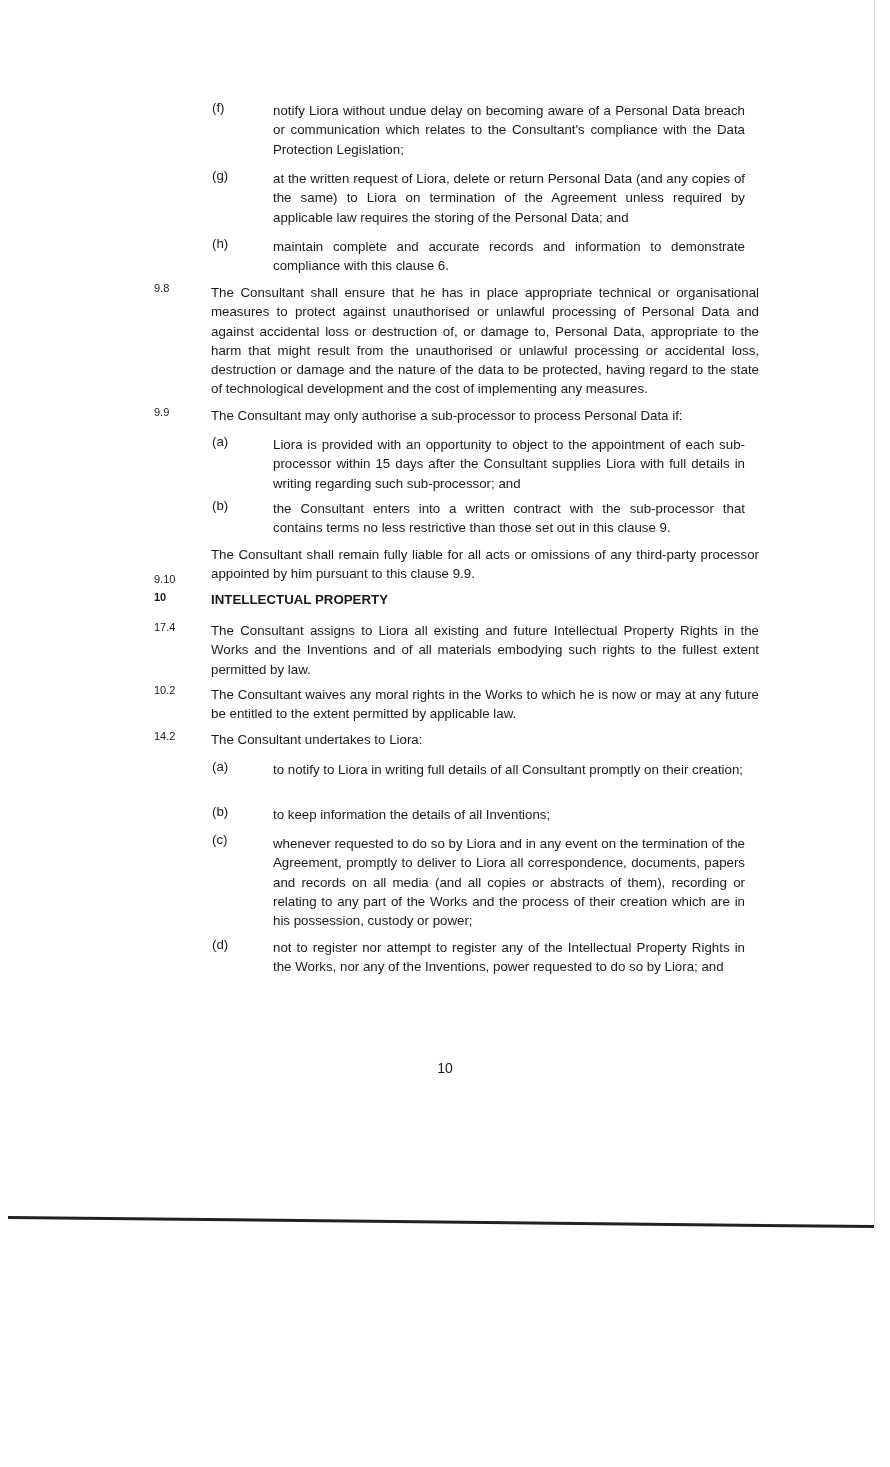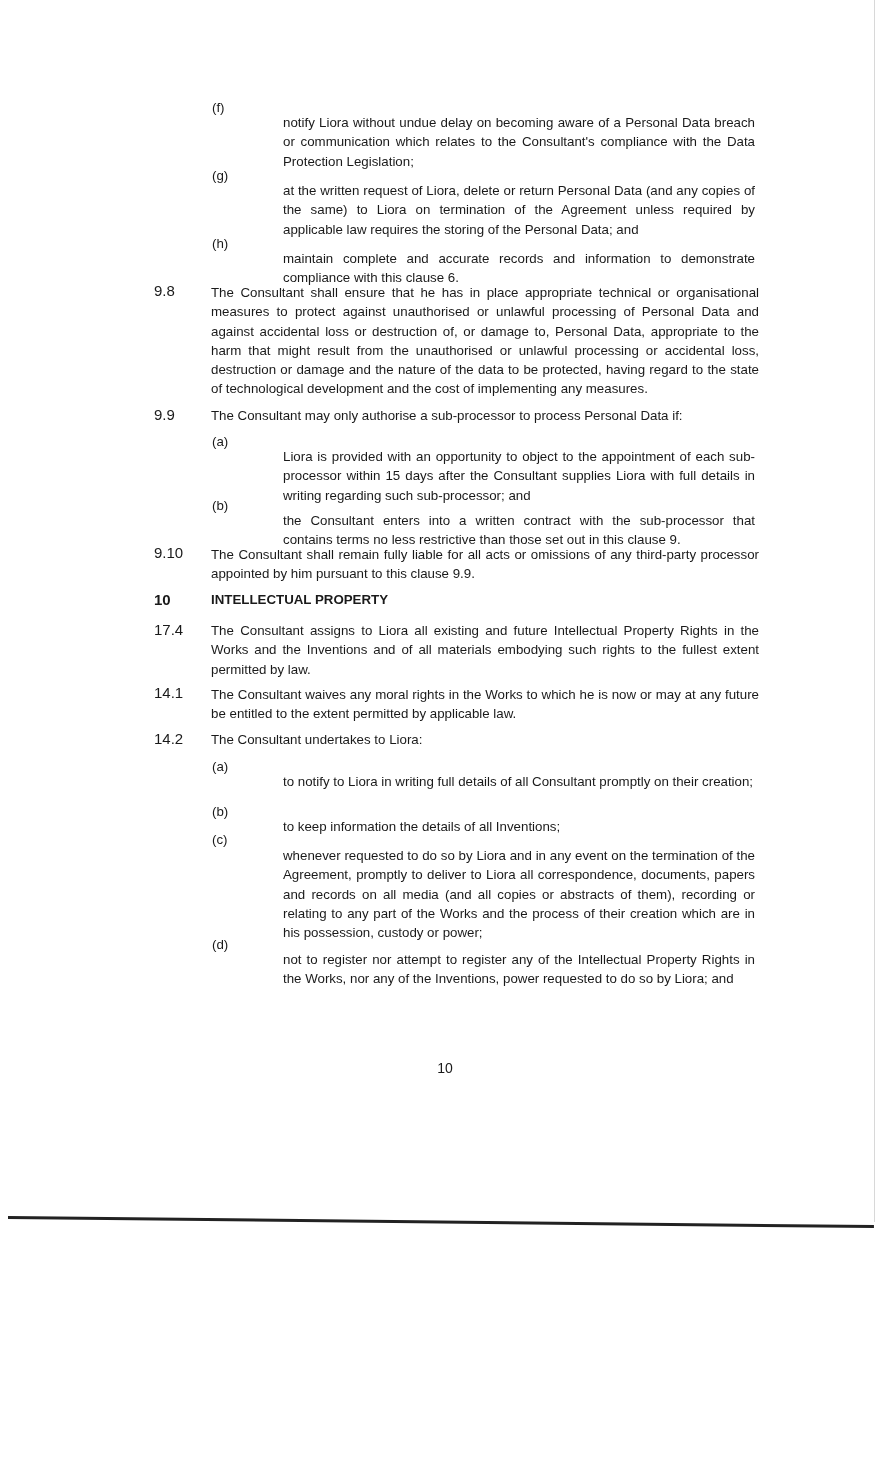--- a/index.html
+++ b/index.html
@@ -3,24 +3,24 @@
   <meta charset="utf-8">
   <style>
     html, body { margin:0; padding:0; background:#ffffff; }
     body { width:890px; height:1467px; position:relative; overflow:hidden;
       font-family:"Liberation Sans", sans-serif; color:#1a1a1a; }
     .page { position:absolute; left:8px; top:0; width:866px; height:1222px; background:#fff;
       border-right:1px solid #d8d8d8; }
     .bottom-edge { position:absolute; left:8px; top:1216px; width:866px; height:3px;
       background:#222; transform:rotate(0.6deg); transform-origin:left center; }
     .row { position:absolute; font-size:13.3px; line-height:19.3px; }
-    .num { position:absolute; left:154px; font-size:15px;text-align:center; }
+    .num { position:absolute; left:154px; font-size:11px;text-align:center; }
     .lvl1 { left:211px; width:548px; text-align:justify; }
     .letter { position:absolute; left:212px; font-size:13.3px; }
-    .lvl2 { left:283px; width:472px; text-align:justify;margin-top:12px; }
+    .lvl2 { left:273px; width:472px; text-align:justify; }
     .bold { font-weight:bold; }
     .pagenum { position:absolute; left:0; width:890px; top:1060px; text-align:center; font-size:14px; }
   </style>
 </head>
 <body>
 
 <div class="page"></div>
 <div class="bottom-edge"></div>
 
 <span class="letter" style="top:100px">(f)</span>
@@ -35,30 +35,30 @@
 <span class="num" style="top:282px">9.8</span>
 <div class="row lvl1" style="top:283px">The Consultant shall ensure that he has in place appropriate technical or organisational measures to protect against unauthorised or unlawful processing of Personal Data and against accidental loss or destruction of, or damage to, Personal Data, appropriate to the harm that might result from the unauthorised or unlawful processing or accidental loss, destruction or damage and the nature of the data to be protected, having regard to the state of technological development and the cost of implementing any measures.</div>
 
 <span class="num" style="top:406px">9.9</span>
 <div class="row lvl1" style="top:406px">The Consultant may only authorise a sub-processor to process Personal Data if:</div>
 <span class="letter" style="top:434px">(a)</span>
 <div class="row lvl2" style="top:435px">Liora is provided with an opportunity to object to the appointment of each sub-processor within 15 days after the Consultant supplies Liora with full details in writing regarding such sub-processor; and</div>
 <span class="letter" style="top:498px">(b)</span>
 <div class="row lvl2" style="top:499px">the Consultant enters into a written contract with the sub-processor that contains terms no less restrictive than those set out in this clause 9.</div>
 
-<span class="num" style="top:544px">9.10</span>
+<span class="num" style="top:573px">9.10</span>
 <div class="row lvl1" style="top:545px">The Consultant shall remain fully liable for all acts or omissions of any third-party processor appointed by him pursuant to this clause 9.9.</div>
 
 <span class="num bold" style="top:591px">10</span>
 <div class="row lvl1 bold" style="top:590px">INTELLECTUAL PROPERTY</div>
 
 <span class="num" style="top:621px">17.4</span>
 <div class="row lvl1" style="top:621px">The Consultant assigns to Liora all existing and future Intellectual Property Rights in the Works and the Inventions and of all materials embodying such rights to the fullest extent permitted by law.</div>
 
-<span class="num" style="top:684px">14.1</span>
+<span class="num" style="top:684px">10.2</span>
 <div class="row lvl1" style="top:685px">The Consultant waives any moral rights in the Works to which he is now or may at any future be entitled to the extent permitted by applicable law.</div>
 
 <span class="num" style="top:730px">14.2</span>
 <div class="row lvl1" style="top:730px">The Consultant undertakes to Liora:</div>
 <span class="letter" style="top:759px">(a)</span>
 <div class="row lvl2" style="top:760px">to notify to Liora in writing full details of all Consultant promptly on their creation;</div>
 <span class="letter" style="top:804px">(b)</span>
 <div class="row lvl2" style="top:805px">to keep information the details of all Inventions;</div>
 <span class="letter" style="top:832px">(c)</span>
 <div class="row lvl2" style="top:834px">whenever requested to do so by Liora and in any event on the termination of the Agreement, promptly to deliver to Liora all correspondence, documents, papers and records on all media (and all copies or abstracts of them), recording or relating to any part of the Works and the process of their creation which are in his possession, custody or power;</div>

